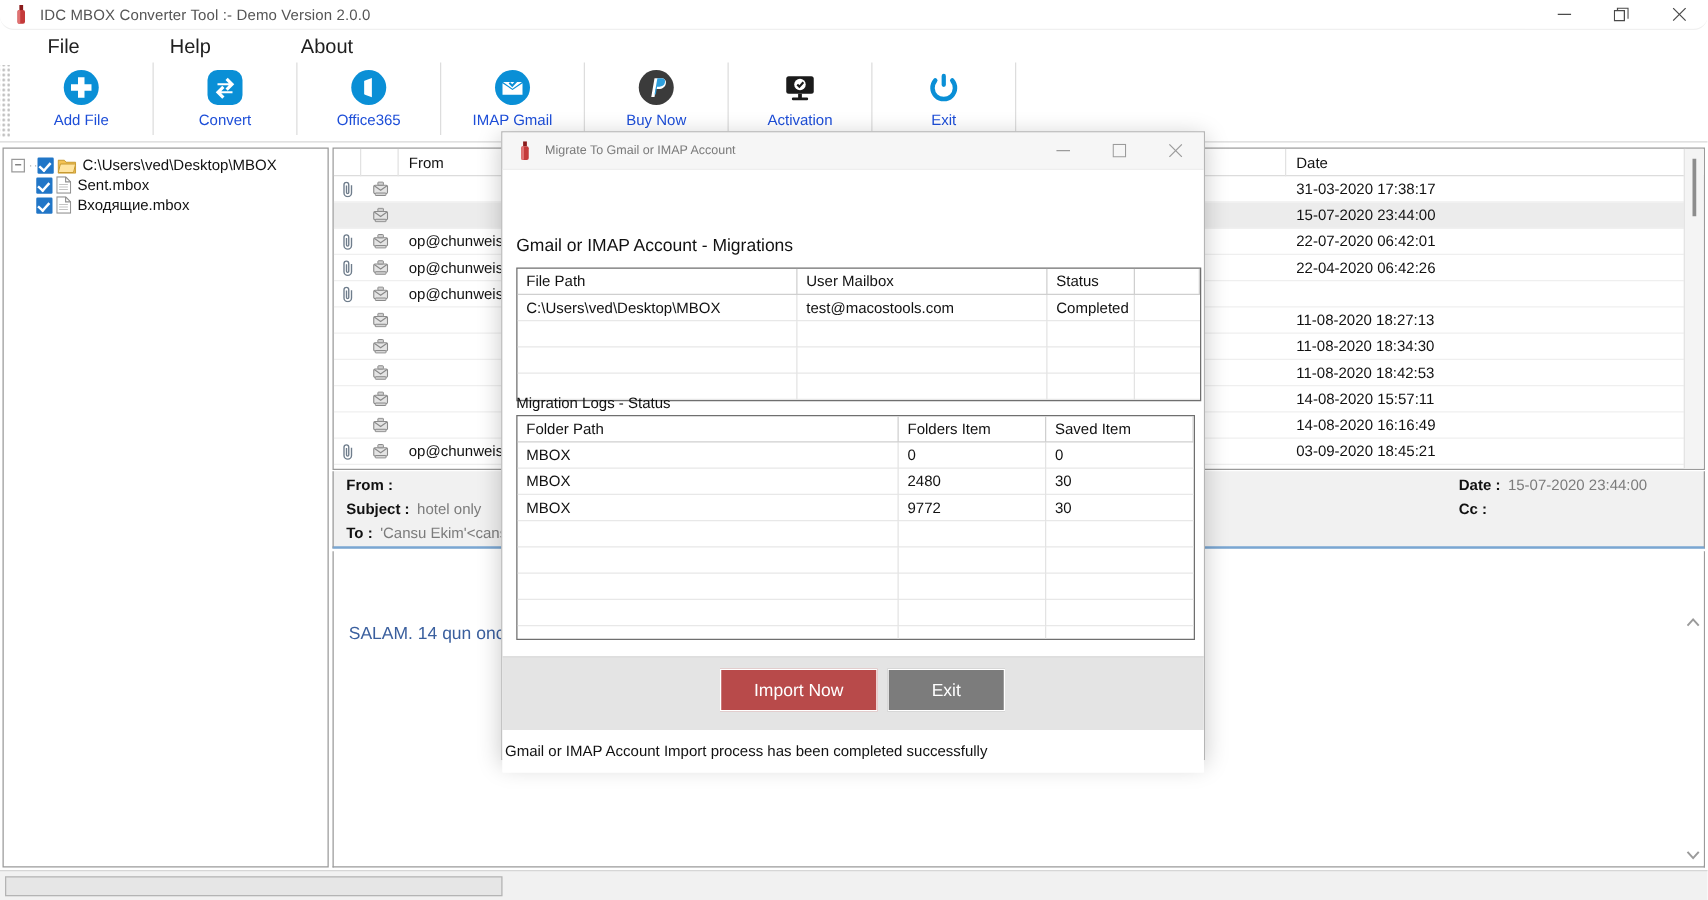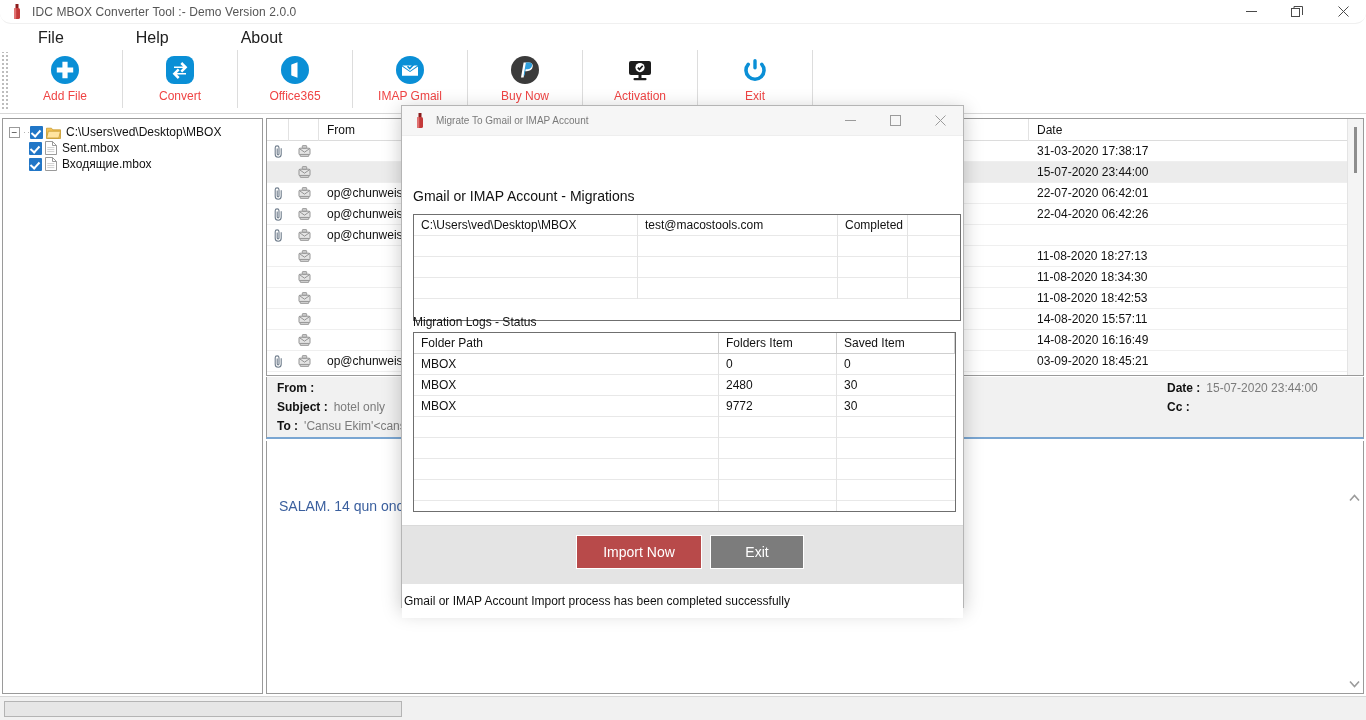--- a/index.html
+++ b/index.html
@@ -63,21 +63,21 @@
   }
   .tb-btn {
     width: 115px; height: 58px;
     display: flex; flex-direction: column; align-items: center; justify-content: flex-start;
     padding-top: 4px;
     border-right: 1px solid #dddddd;
     position: relative;
   }
   .tb-btn:first-of-type { border-left: 1px solid transparent; }
   .tb-icon { height: 32px; display: flex; align-items: center; justify-content: center; }
-  .tb-label { font-size: 12px; color: #ef4444; margin-top: 3px; }
+  .tb-label { font-size: 12px; color: #1d4ed8; margin-top: 3px; }
 
   
   #treepanel {
     position: absolute; left: 2px; top: 118px; width: 261px; height: 576px;
     background: #ffffff;
     border: 1px solid #9a9a9a;
     overflow: hidden;
   }
   .tree-row { display: flex; align-items: center; height: 16px; padding-left: 6px; font-size: 12px; color: #111; }
   .tree-root { margin-top: 5px; }
@@ -670,20 +670,26 @@
             <line x1="10.5" y1="0.5" x2="0.5" y2="10.5" stroke="currentColor" stroke-width="1"></line>
           </svg>
       </div>
     </div>
   </div>
 
   <div id="dlg-body">
     <div class="dlg-heading" id="heading-migrations">Gmail or IMAP Account - Migrations</div>
 
     <div class="grid" id="grid-migrations">
+      <div class="grow head">
+        <div class="gcell m-c0">File Path</div>
+        <div class="gcell m-c1">User Mailbox</div>
+        <div class="gcell m-c2">Status</div>
+        <div class="gcell m-c3"></div>
+      </div>
       <div id="migrations-rows">
           <div class="grow body">
             <div class="gcell m-c0">C:\Users\ved\Desktop\MBOX</div>
             <div class="gcell m-c1">test@macostools.com</div>
             <div class="gcell m-c2">Completed</div>
             <div class="gcell m-c3"></div>
           </div>
           <div class="grow body">
             <div class="gcell m-c0"></div>
             <div class="gcell m-c1"></div>

